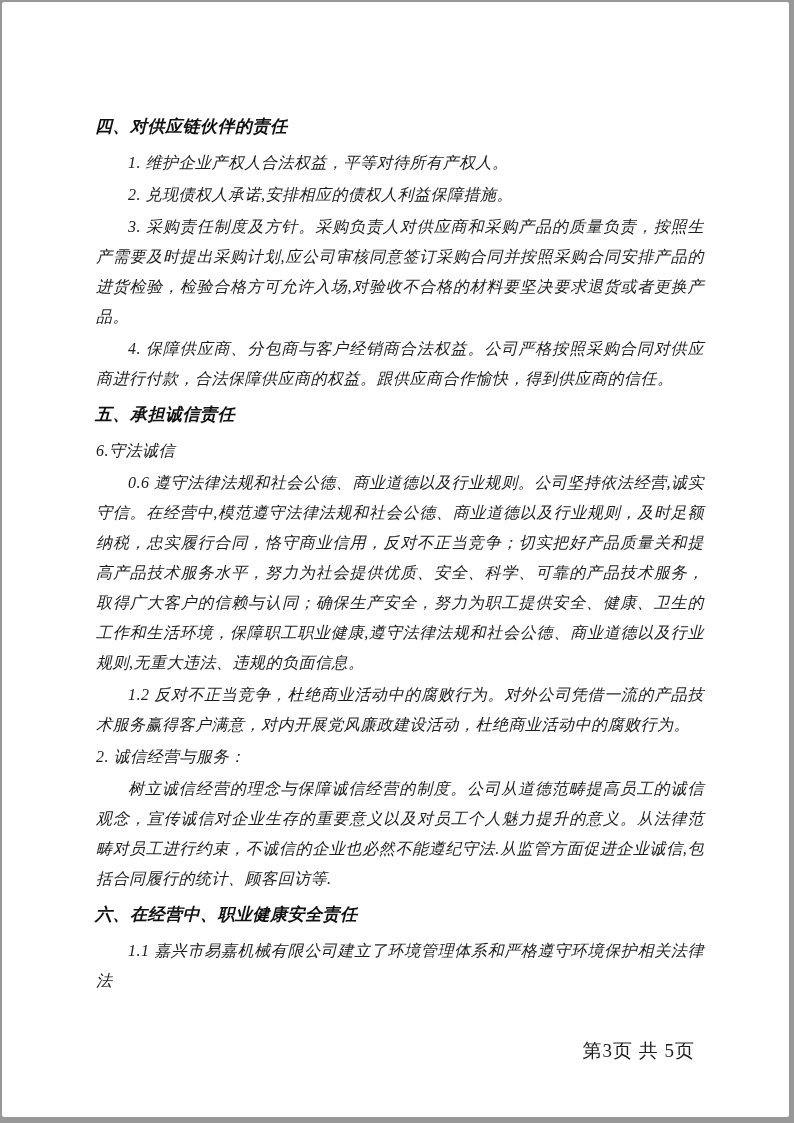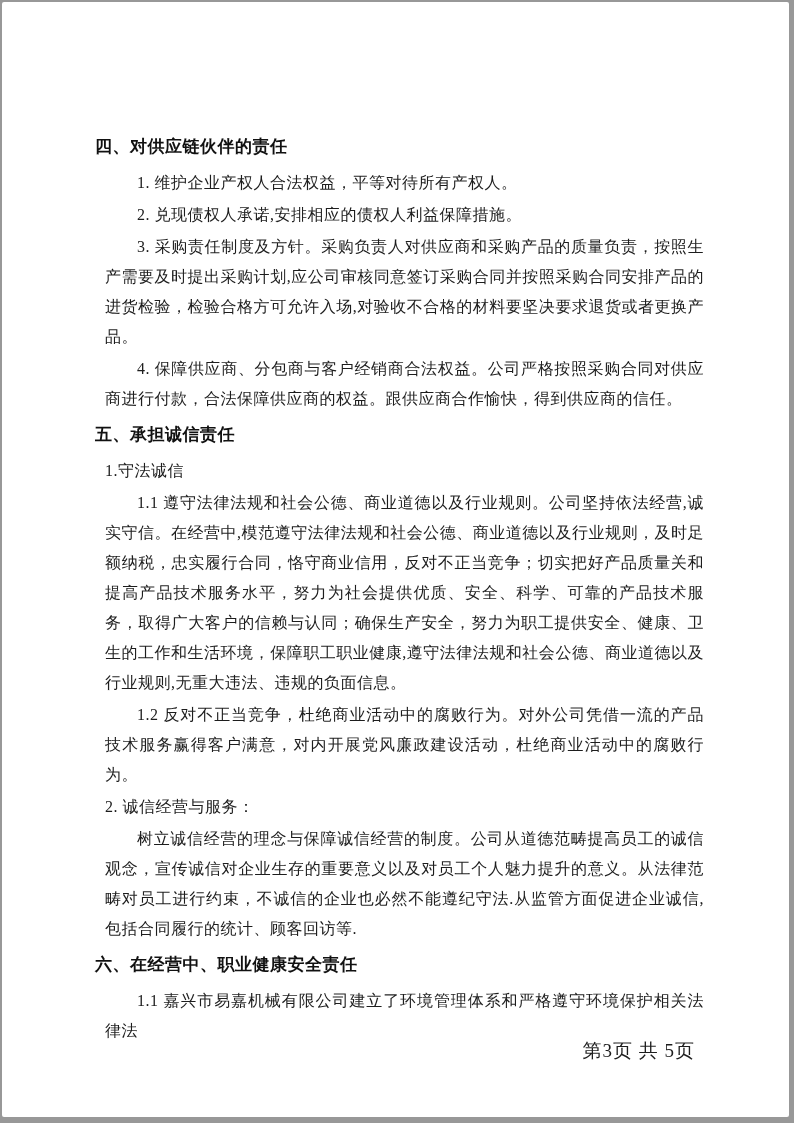--- a/index.html
+++ b/index.html
@@ -19,38 +19,39 @@
     left: 2px;
     top: 2px;
     right: 5px;
     bottom: 6px;
     background: #ffffff;
     border-radius: 2px;
   }
   .content {
     position: absolute;
     left: 93px;
-    top: 124px;
+    top: 104px;
     width: 609px;
     color: #1d1d1d;
+    font-style: italic;
   }
   .h {
     font-family: "Liberation Sans", "DejaVu Sans", sans-serif;
     font-weight: bold;
     font-size: 17px;
     line-height: 34px;
     margin: 4px 0 4px 0;
     color: #111111;
     letter-spacing: 0.5px;
   }
   .p {
     font-size: 16px;
     line-height: 30px;
     text-align: justify;
-    margin: 0 0 2px 10px;
+    margin: 0 0 2px 1px;
     letter-spacing: 0.5px;
   }
   .ind {
     text-indent: 2em;
   }
   .ind-deep {
     text-indent: 2.9em;
   }
   .footer {
     position: absolute;
@@ -65,22 +66,22 @@
 <body>
 
 <div class="page">
   <div class="content">
     <div class="h">四、对供应链伙伴的责任</div>
     <div class="p ind">1. 维护企业产权人合法权益，平等对待所有产权人。</div>
     <div class="p ind">2. 兑现债权人承诺,安排相应的债权人利益保障措施。</div>
     <div class="p ind">3. 采购责任制度及方针。采购负责人对供应商和采购产品的质量负责，按照生产需要及时提出采购计划,应公司审核同意签订采购合同并按照采购合同安排产品的进货检验，检验合格方可允许入场,对验收不合格的材料要坚决要求退货或者更换产品。</div>
     <div class="p ind">4. 保障供应商、分包商与客户经销商合法权益。公司严格按照采购合同对供应商进行付款，合法保障供应商的权益。跟供应商合作愉快，得到供应商的信任。</div>
     <div class="h">五、承担诚信责任</div>
-    <div class="p">1.守法诚信</div>
-    <div class="p ind">1.1 遵守法律法规和社会公德、商业道德以及行业规则。公司坚持依法经营,诚实守信。在经营中,模范遵守法律法规和社会公德、商业道德以及行业规则，及时足额纳税，忠实履行合同，恪守商业信用，反对不正当竞争；切实把好产品质量关和提高产品技术服务水平，努力为社会提供优质、安全、科学、可靠的产品技术服务，取得广大客户的信赖与认同；确保生产安全，努力为职工提供安全、健康、卫生的工作和生活环境，保障职工职业健康,遵守法律法规和社会公德、商业道德以及行业规则,无重大违法、违规的负面信息。</div>
+    <div class="p">6.守法诚信</div>
+    <div class="p ind">0.6 遵守法律法规和社会公德、商业道德以及行业规则。公司坚持依法经营,诚实守信。在经营中,模范遵守法律法规和社会公德、商业道德以及行业规则，及时足额纳税，忠实履行合同，恪守商业信用，反对不正当竞争；切实把好产品质量关和提高产品技术服务水平，努力为社会提供优质、安全、科学、可靠的产品技术服务，取得广大客户的信赖与认同；确保生产安全，努力为职工提供安全、健康、卫生的工作和生活环境，保障职工职业健康,遵守法律法规和社会公德、商业道德以及行业规则,无重大违法、违规的负面信息。</div>
     <div class="p ind">1.2 反对不正当竞争，杜绝商业活动中的腐败行为。对外公司凭借一流的产品技术服务赢得客户满意，对内开展党风廉政建设活动，杜绝商业活动中的腐败行为。</div>
     <div class="p">2. 诚信经营与服务：</div>
     <div class="p ind">树立诚信经营的理念与保障诚信经营的制度。公司从道德范畴提高员工的诚信观念，宣传诚信对企业生存的重要意义以及对员工个人魅力提升的意义。从法律范畴对员工进行约束，不诚信的企业也必然不能遵纪守法.从监管方面促进企业诚信,包括合同履行的统计、顾客回访等.</div>
     <div class="h">六、在经营中、职业健康安全责任</div>
     <div class="p ind">1.1 嘉兴市易嘉机械有限公司建立了环境管理体系和严格遵守环境保护相关法律法</div>
   </div>
   <div class="footer">第3页 共 5页</div>
 </div>
 
 </body></html>

